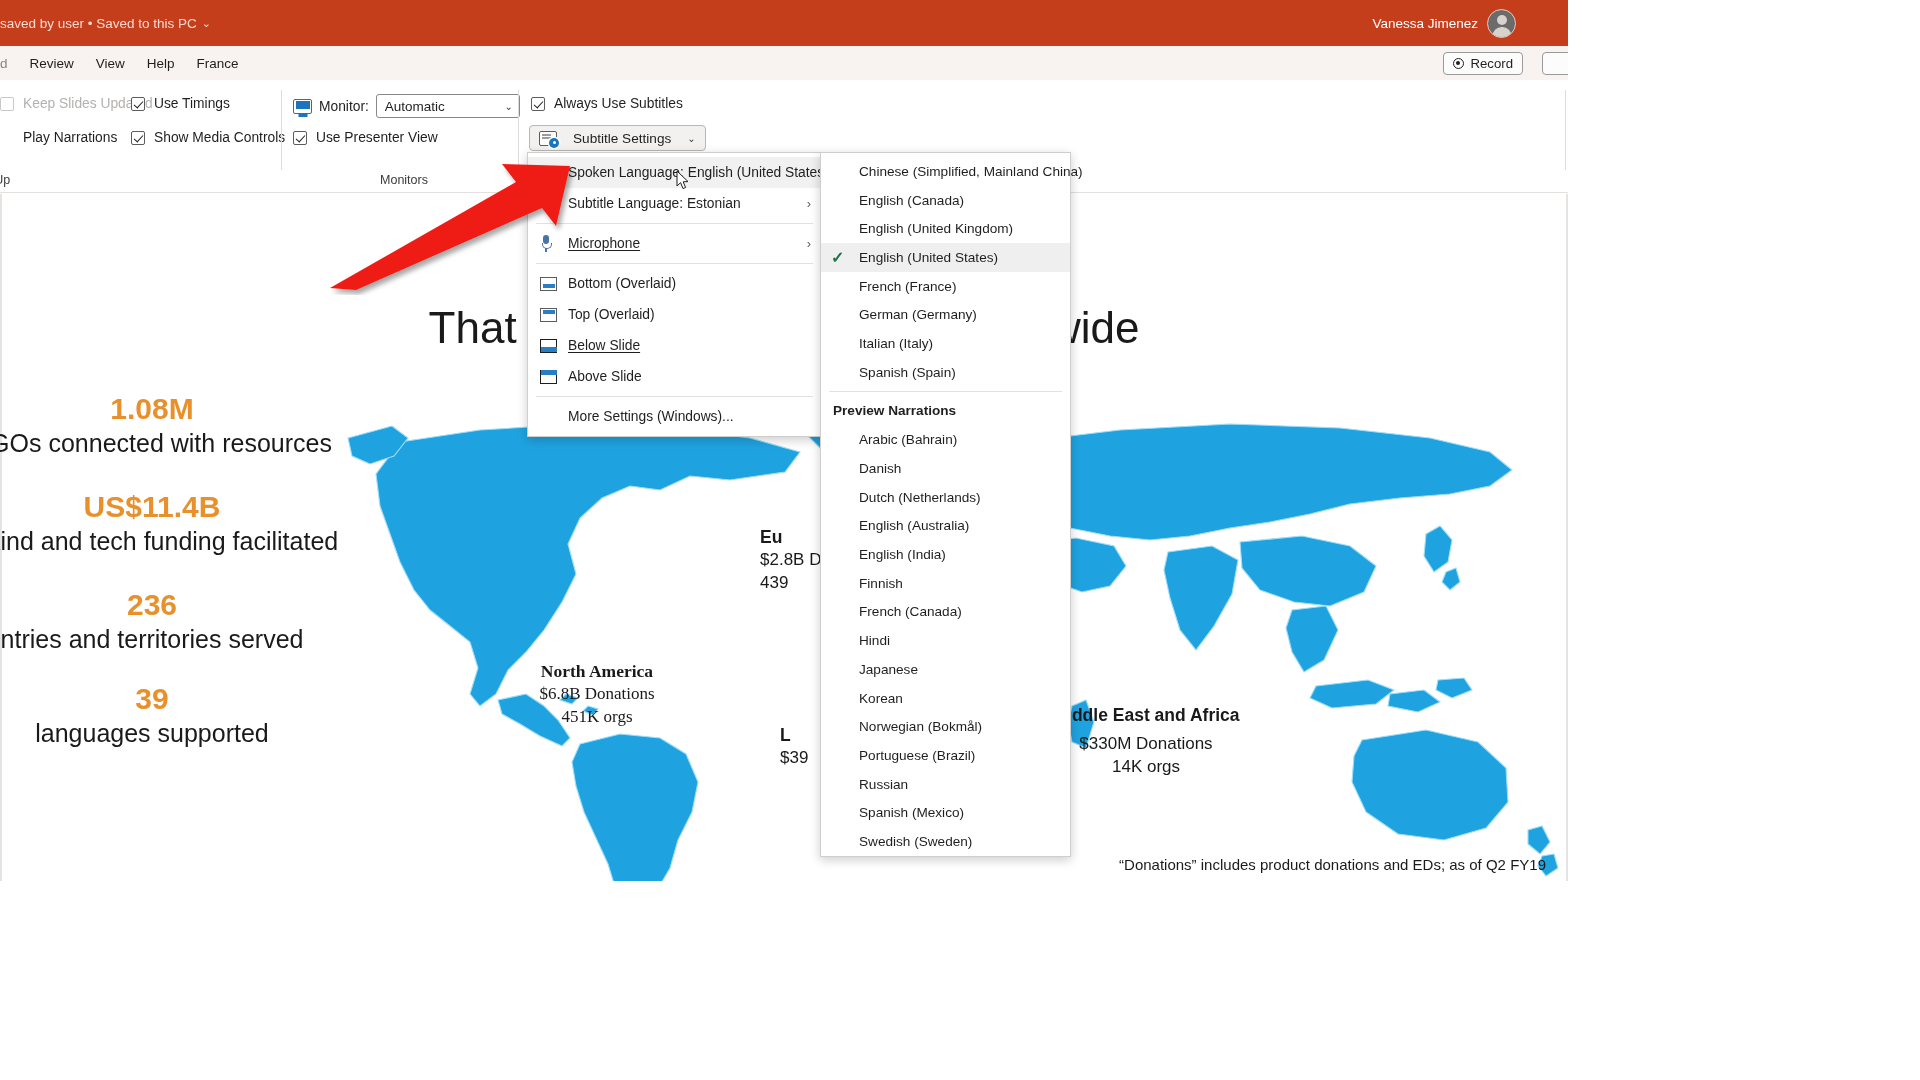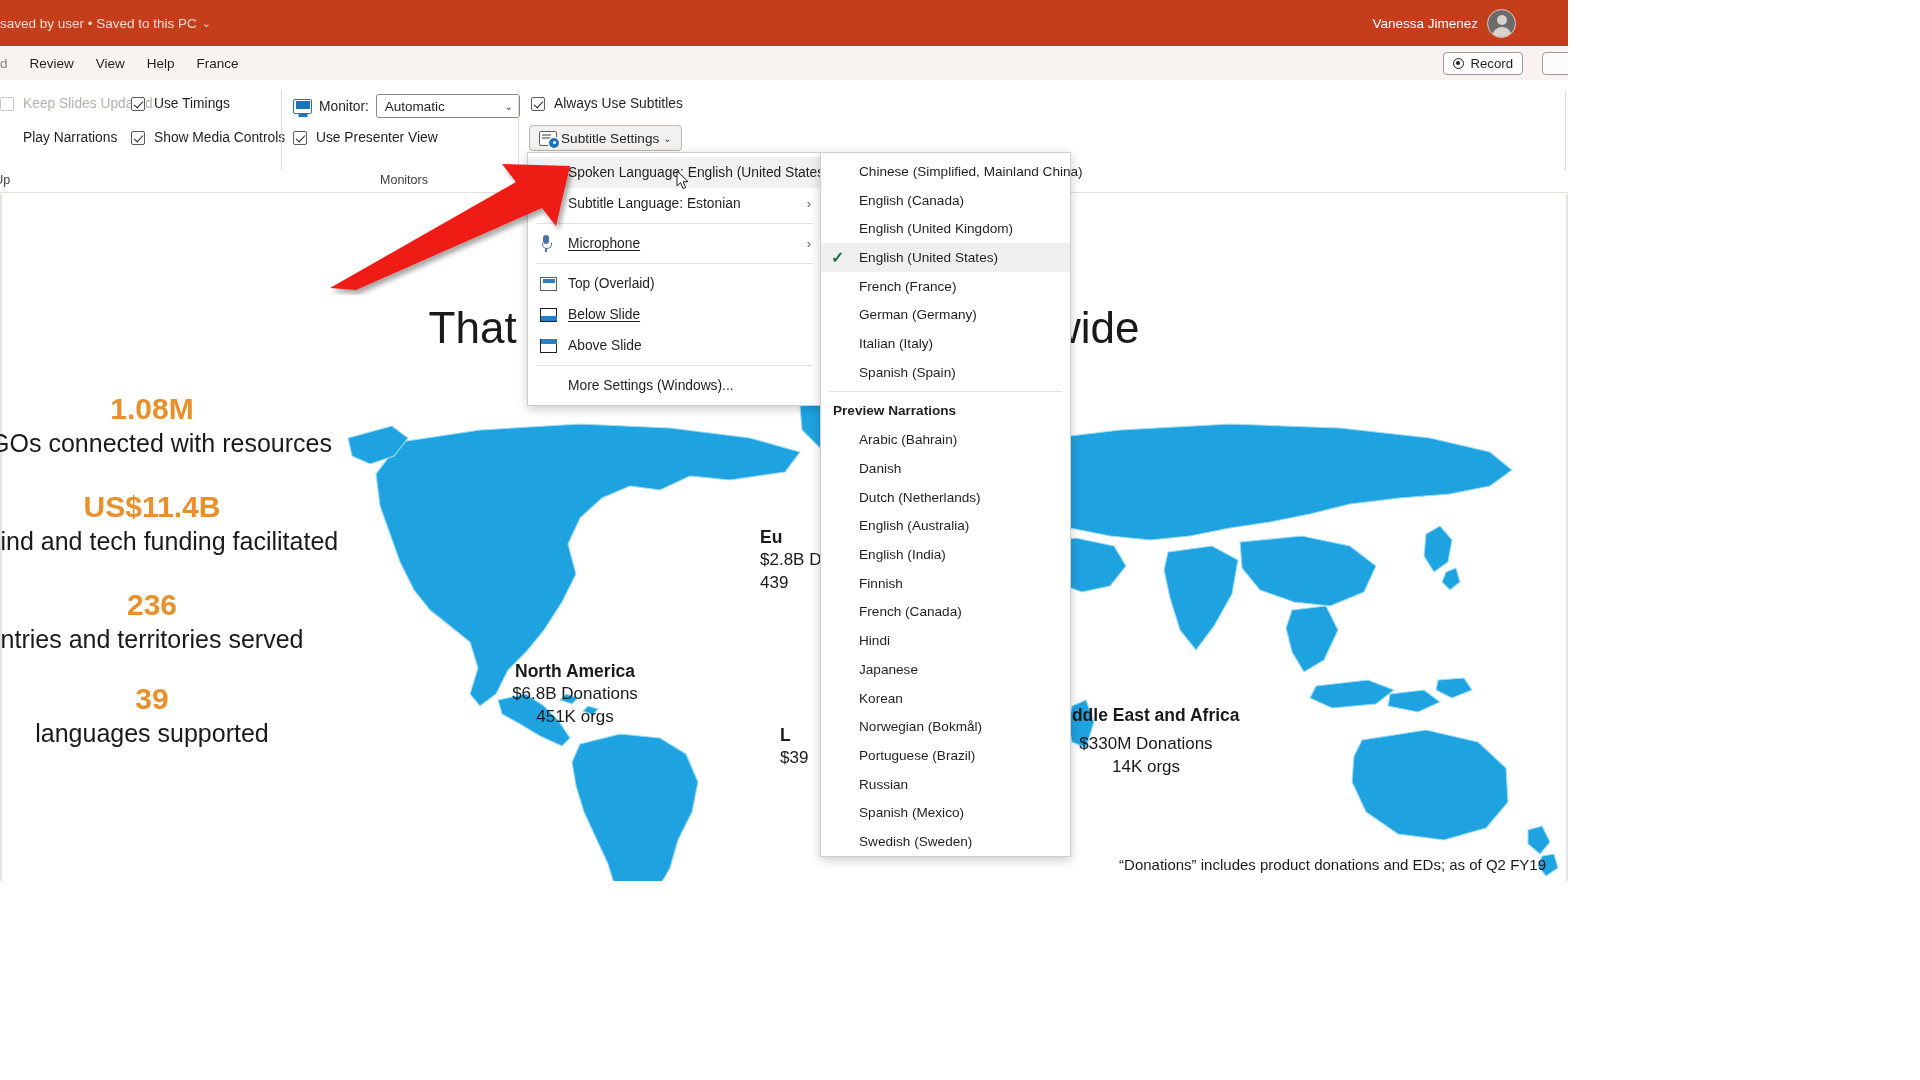--- a/index.html
+++ b/index.html
@@ -123,21 +123,21 @@
     border: 1px solid #8a8886; border-radius: 3px; background: #fff;
     height: 24px; width: 144px; display: flex; align-items: center;
     justify-content: space-between; padding: 0 6px 0 8px;
     font-size: 13.5px; color: #1f1f1f;
   }
   .combo .cv { font-size: 13.5px; }
   .caret { font-size: 10px; color: #3b3b3b; }
 
   .subbtn {
     border: 1px solid #b9b7b5; border-radius: 4px; background: #f2f1f0;
-    height: 26px; display: inline-flex; align-items: center; gap: 4px;
+    height: 26px; display: inline-flex; align-items: center; gap: 16px;
     padding: 0 9px; font-size: 13.6px; color: #1f1f1f;
   }
   .sub-icon {
     width: 18px; height: 15px; border: 1.4px solid #5c5c5c; border-radius: 2px;
     background: #fff; position: relative; flex: none;
   }
   .sub-icon::before {
     content: ""; position: absolute; left: 2px; top: 2px; width: 9px; height: 2px;
     background: #9e9c9a; box-shadow: 0 3px 0 #9e9c9a;
   }
@@ -419,21 +419,21 @@
       <div class="stat" style="margin-top:30px;">
         <div class="num">236</div>
         <div class="desc">ntries and territories served</div>
       </div>
       <div class="stat" style="margin-top:26px;">
         <div class="num">39</div>
         <div class="desc">languages supported</div>
       </div>
     </div>
 
-    <div class="region" style="left:455px;top:466px;width:240px;">
+    <div class="region" style="left:477px;top:466px;width:240px;font-family:Liberation Serif, serif;">
       <div class="rname">North America</div>
       <div class="rval">$6.8B Donations</div>
       <div class="rval">451K orgs</div>
     </div>
     <div class="region" style="left:760px;top:332px;width:130px;text-align:left;">
       <div class="rname">Eu</div>
       <div class="rval">$2.8B D</div>
       <div class="rval">439</div>
     </div>
     <div class="region" style="left:780px;top:530px;width:120px;text-align:left;">
@@ -465,20 +465,28 @@
     <div class="mi">
       <span class="mi-ico">
         <span class="mic-ico">
             <span class="mic-stem"></span>
           </span>
       </span>
       <span class="mi-text u">Microphone</span>
       <span class="mi-arrow">›</span>
     </div>
     <div class="menu-sep"></div>
+    <div class="mi">
+      <span class="mi-ico">
+          <span class="pos-ico bottom">
+            <i></i>
+          </span>
+        </span>
+      <span class="mi-text">Bottom (Overlaid)</span>
+    </div>
     <div class="mi">
       <span class="mi-ico">
           <span class="pos-ico top">
             <i></i>
           </span>
         </span>
       <span class="mi-text">Top (Overlaid)</span>
     </div>
     <div class="mi">
       <span class="mi-ico">

